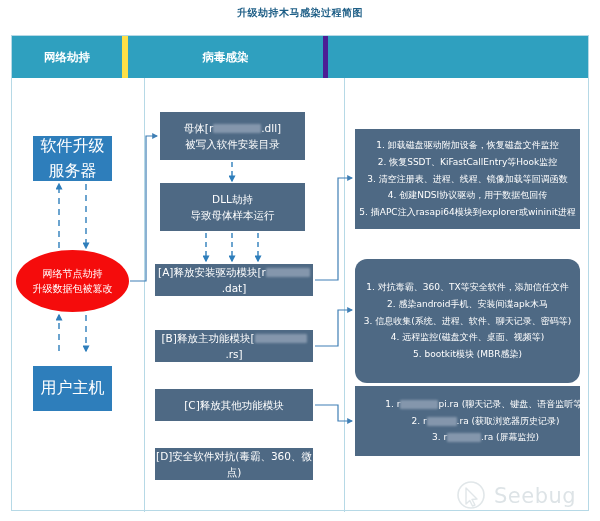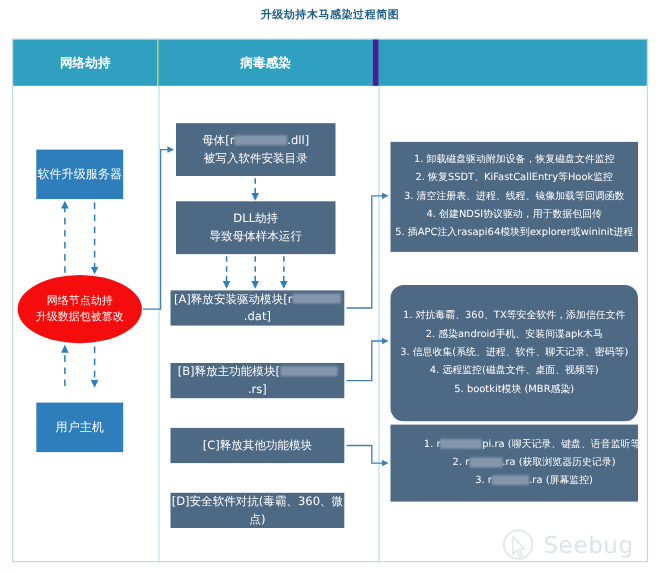--- a/index.html
+++ b/index.html
@@ -48,21 +48,21 @@
   .header-cell {
     display: flex;
     align-items: center;
     justify-content: center;
     color: #ffffff;
     font-size: 11.5px;
     font-weight: bold;
     box-sizing: border-box;
     height: 100%;
   }
-  #header-cell-0 { width: 132px; border-right: 1px solid #fde047; }
+  #header-cell-0 { width: 116px; border-right: 6px solid #fde047; }
   #header-cell-1 { width: 200px; border-right: 5px solid #4c1d95; }
   #header-cell-2 { flex: 1; margin-top: 33px; }
 
   
   .col-divider {
     position: absolute;
     top: 42px;
     width: 1px;
     height: 434px;
     background: #b6d9e6;
@@ -75,21 +75,21 @@
     position: absolute;
     box-sizing: border-box;
     display: flex;
     flex-direction: column;
     align-items: center;
     justify-content: center;
     color: #ffffff;
     text-align: center;
     line-height: 1.55;
   }
-  .node-blue  { background: #2e7ebb; font-size: 11px; }
+  .node-blue  { background: #2e7ebb; font-size: 16px; }
   .node-slate { background: #4e6984; font-size: 10.5px; }
   .node-red {
     background: #f50c0c;
     border-radius: 50%;
     font-size: 10px;
     line-height: 1.5;
   }
   .node-list {
     background: #4e6984;
     font-size: 9px;

